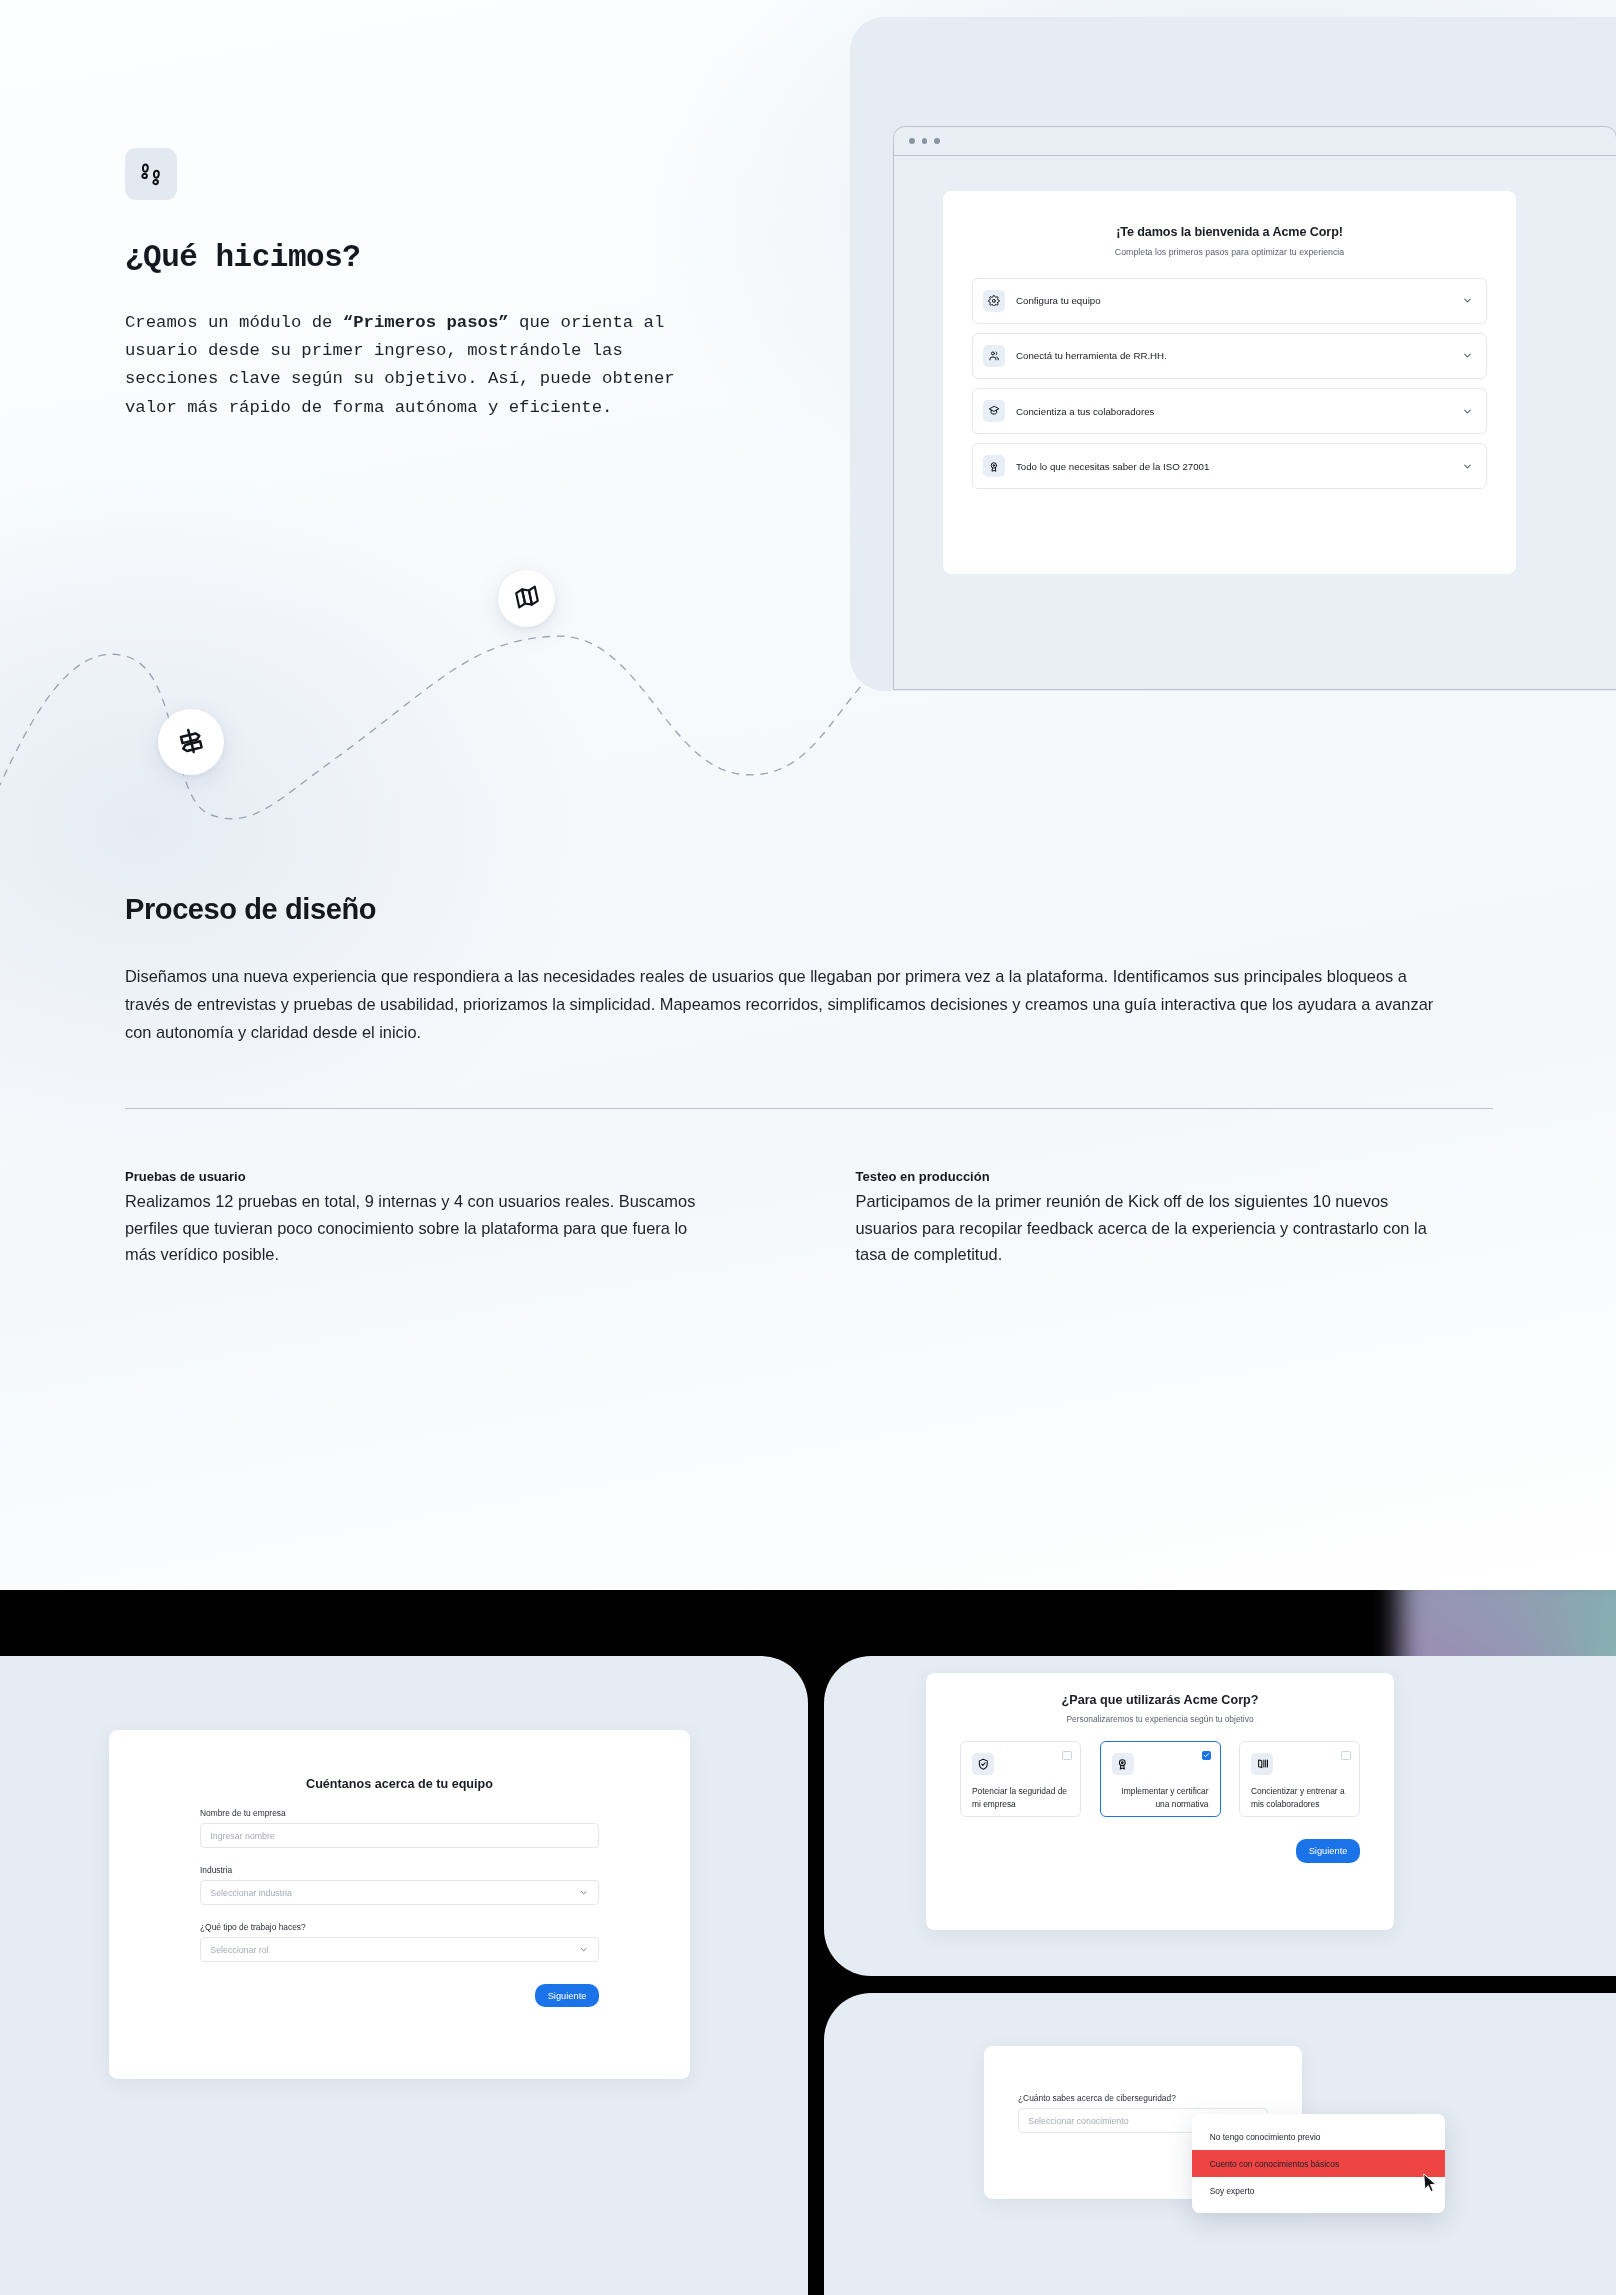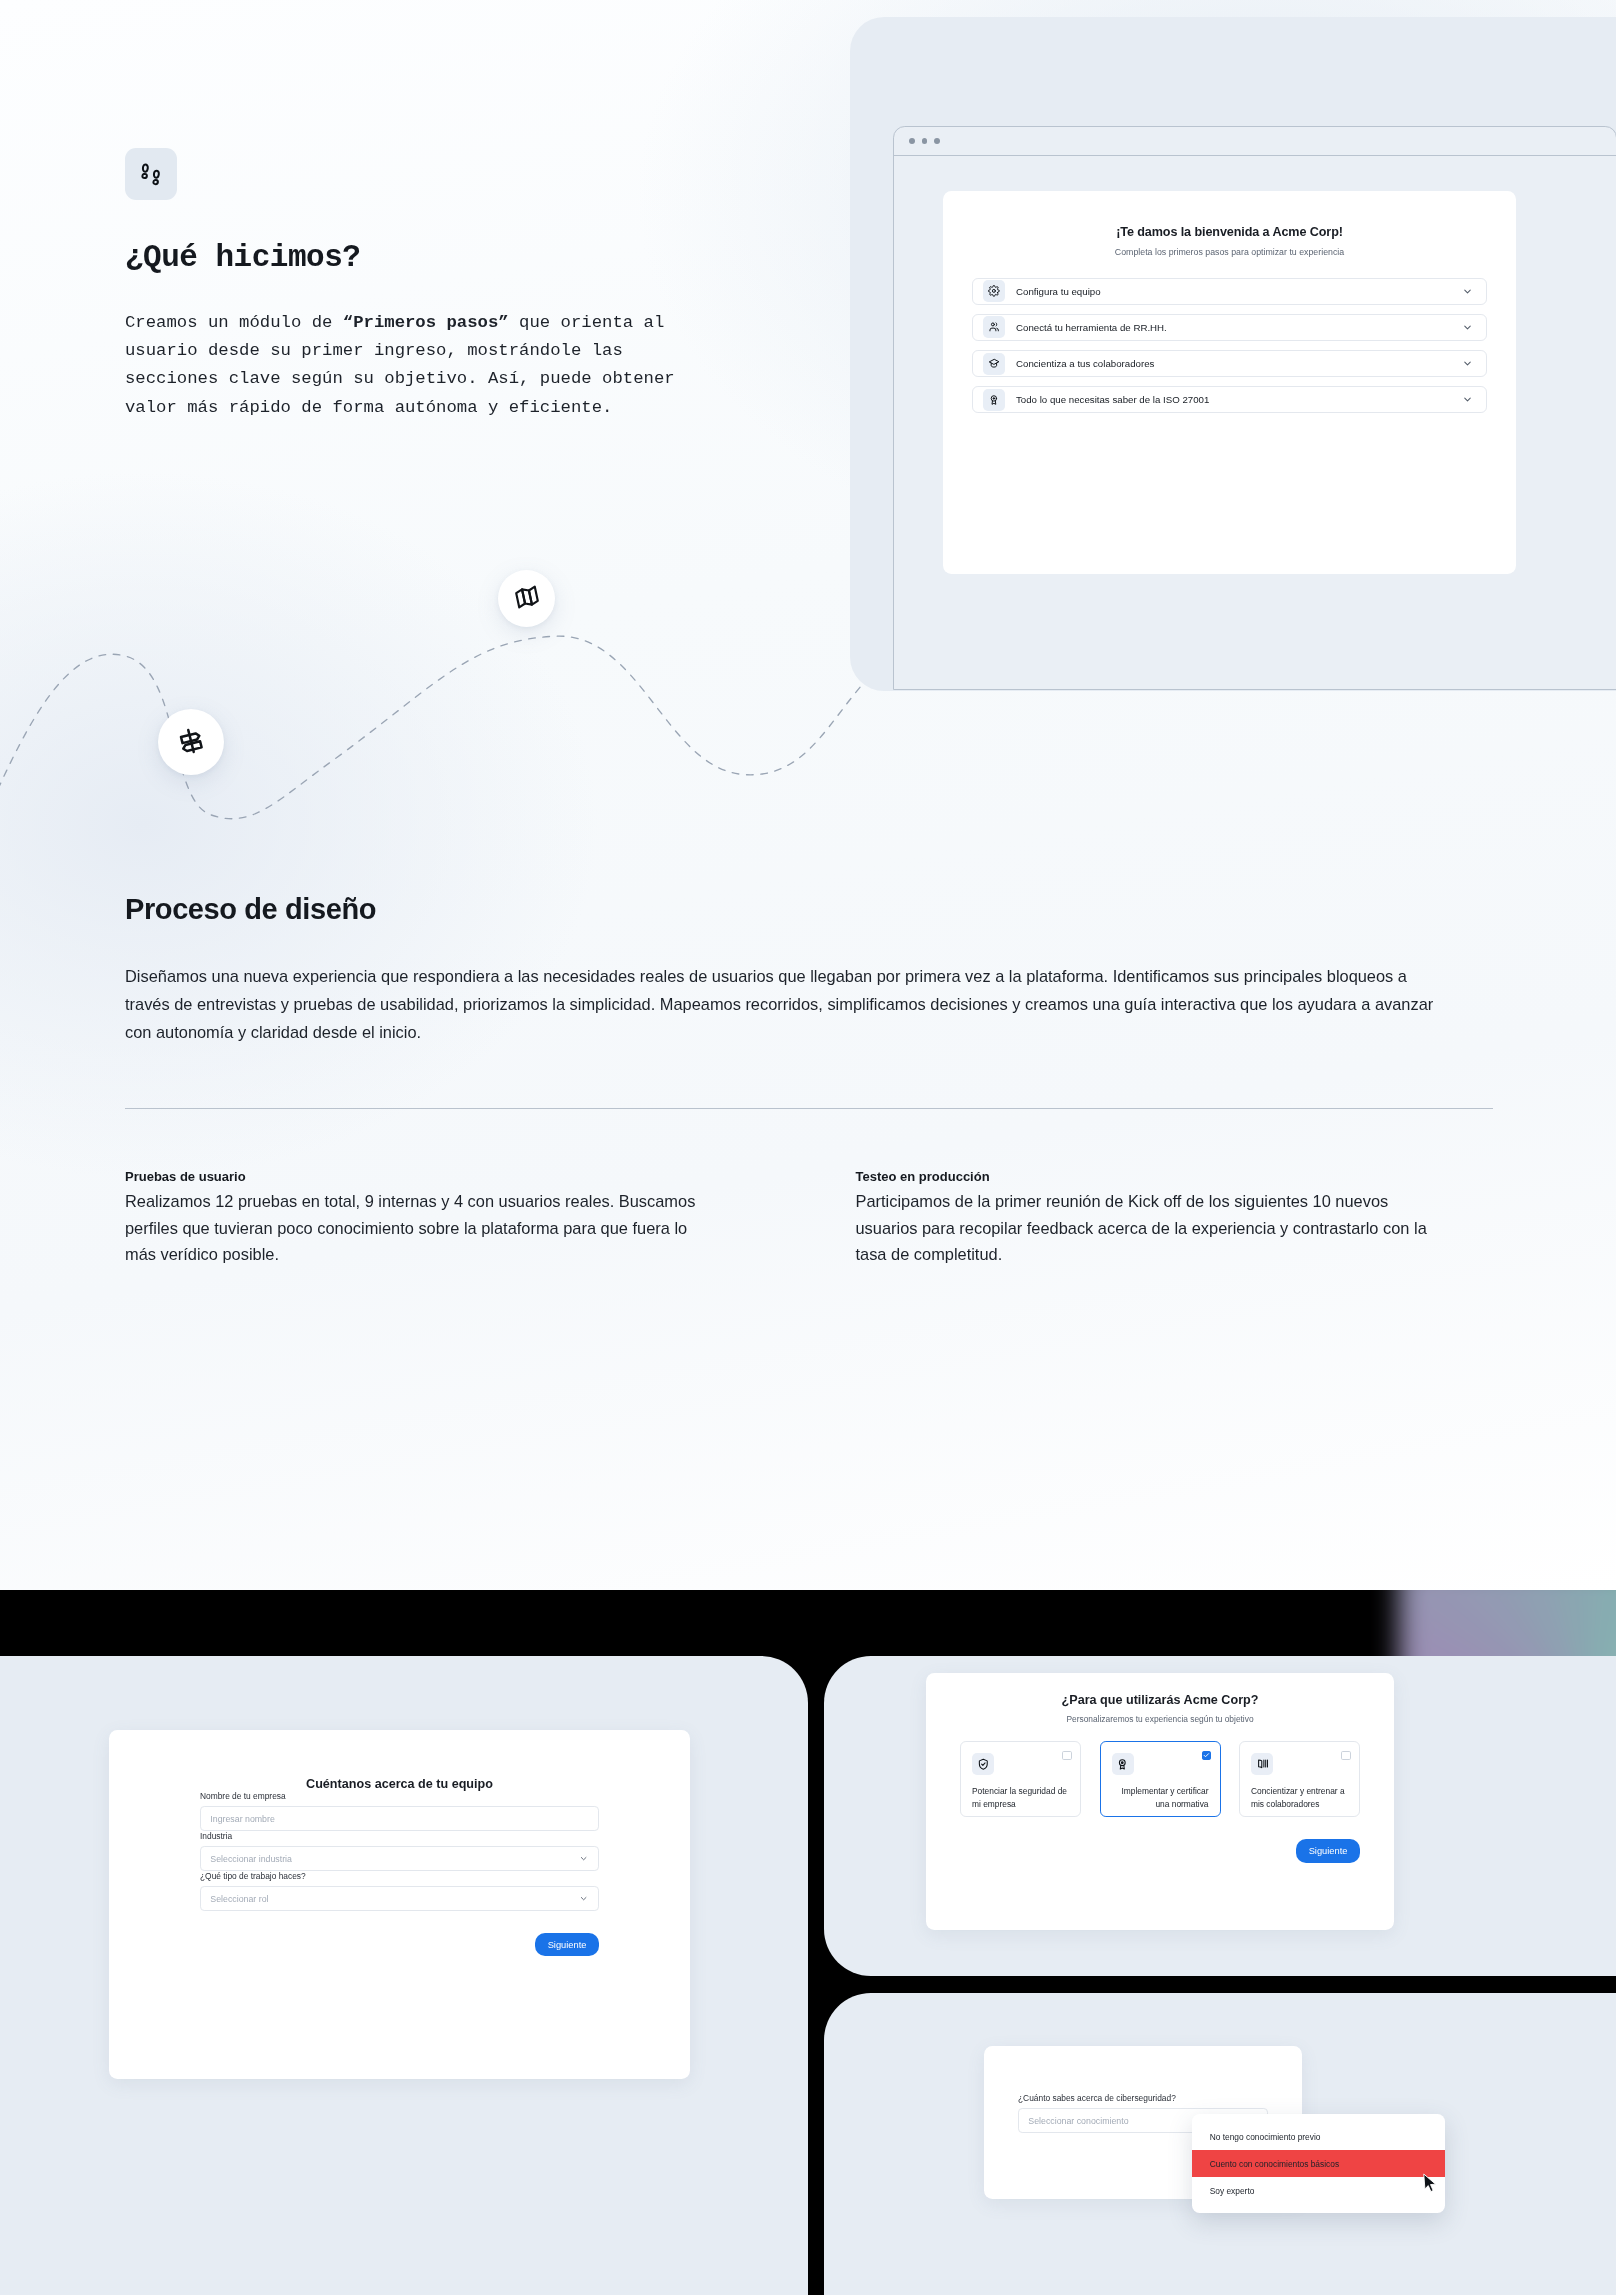--- a/index.html
+++ b/index.html
@@ -106,21 +106,21 @@
     letter-spacing: -0.1px;
   }
   .app-sub {
     text-align: center;
     margin-top: 7.6px;
     font-size: 8.8px;
     color: #5b6472;
   }
   .accordion { margin-top: 21px; display: flex; flex-direction: column; gap: 9.3px; }
   .acc-row {
-    height: 27px;
+    height: 46px;
     border: 0.8px solid #e4e8ee;
     border-radius: 5.9px;
     display: flex; align-items: center;
     padding: 0 13.5px 0 10px;
     background: #fff;
   }
   .acc-icon {
     width: 22px; height: 22px;
     background: #e8eef6;
     border-radius: 5px;
@@ -189,21 +189,21 @@
     box-shadow: 0 5px 18.5px rgba(90,108,135,.10);
   }
 
   
   .card-team {
     left: 109px; top: 1730px;
     width: 581px; height: 349px;
     padding: 47px 91px 0;
   }
   .card-title-sm { text-align: center; font-size: 12.6px; font-weight: 700; color: #191d24; }
-  .field { }
+  .field { margin-top: 17px; }
   .field-label { font-size: 8.4px; color: #2a2f38; margin-bottom: 5px; }
   .field-box {
     height: 25px;
     border: 0.8px solid #e3e7ed;
     border-radius: 4.2px;
     display: flex; align-items: center;
     padding: 0 9.3px;
     font-size: 8.8px;
     color: #a3abb7;
     background: #fff;

